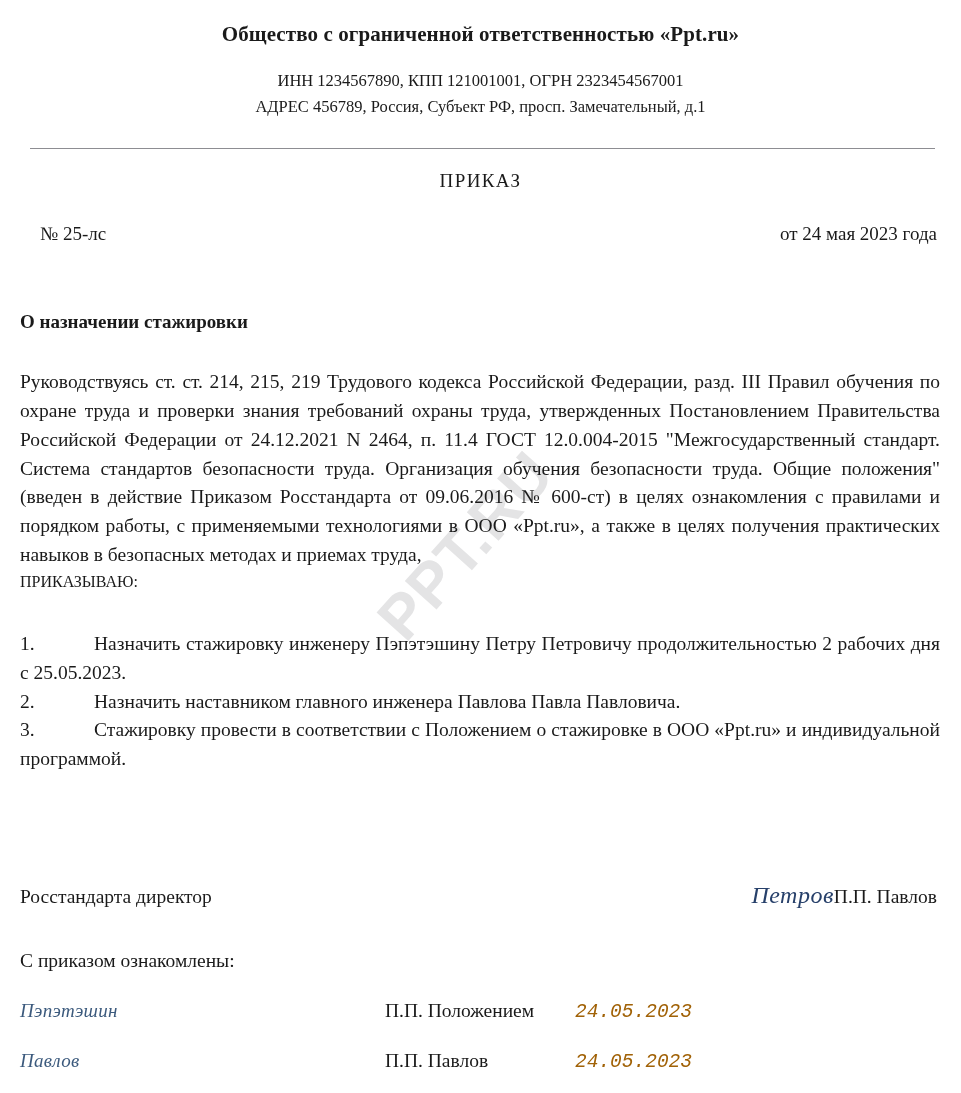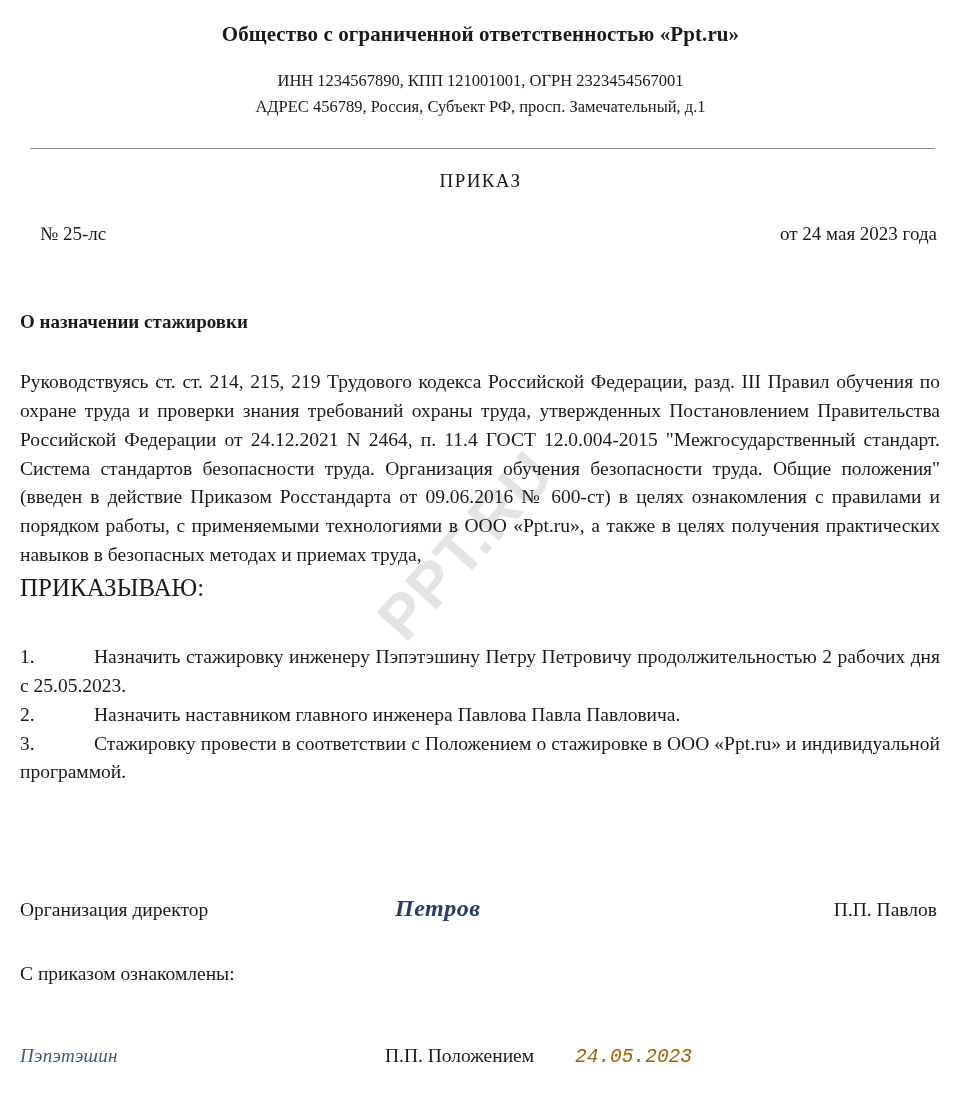--- a/index.html
+++ b/index.html
@@ -104,21 +104,21 @@
     margin-top: 35px;
     padding: 0 21px 0 20px;
     font-size: 19.5px;
     line-height: 1.475;
     text-align: justify;
     text-justify: inter-word;
     position: relative;
     z-index: 8;
   }
   .order-verb {
-    font-size: 25px;
+    font-size: 16px;
     line-height: 1.475;
     text-align: left;
   }
 
   .items {
     margin-top: 37px;
     padding: 0 21px 0 20px;
     font-size: 19.5px;
     line-height: 1.475;
     position: relative;
@@ -138,22 +138,22 @@
   .sign-row {
     display: flex;
     align-items: baseline;
     margin-top: 108px;
     padding: 0 24px 0 20px;
     font-size: 19.5px;
   }
   .sign-post { flex: 0 0 375px; }
   .sign-scrawl {
     flex: 1 1 auto;
-    text-align: left;
-    font-weight: 700;
+    text-align: right;
+    font-weight: 400;
     font-style: italic;
     font-size: 24px;
     color: #27406a;
     letter-spacing: 0.5px;
   }
   .sign-name {
     flex: 0 0 auto;
     text-align: right;
   }
 
@@ -170,21 +170,20 @@
     padding-left: 20px;
     font-size: 19.5px;
     margin-bottom: 27px;
   }
   .ack-scrawl {
     flex: 0 0 365px;
     font-style: italic;
     font-size: 19px;
     color: #3c5a7d;
     letter-spacing: 0.3px;
-    margin-top: 32px;
   }
   .ack-name {
     flex: 0 0 190px;
     text-align: left;
   }
   .ack-date {
     flex: 0 0 auto;
     font-style: italic;
     color: #a16207;
     font-family: Liberation Mono, monospace;
@@ -226,21 +225,21 @@
     </p>
     <p class="item">
       <span class="num">2.</span><span>Назначить наставником главного инженера Павлова Павла Павловича.</span>
     </p>
     <p class="item">
       <span class="num">3.</span><span>Стажировку провести в соответствии с Положением о стажировке в ООО «Ppt.ru» и индивидуальной программой.</span>
     </p>
   </div>
 
   <div class="sign-row">
-    <span class="sign-post">Организация директор</span>
+    <span class="sign-post">Росстандарта директор</span>
     <span class="sign-scrawl">Петров</span>
     <span class="sign-name">П.П. Павлов</span>
   </div>
 
   <div class="ack-label">С приказом ознакомлены:</div>
 
   <div class="ack-list">
     <div class="ack-row">
       <span class="ack-scrawl">Пэпэтэшин</span>
       <span class="ack-name">П.П. Положением</span>

